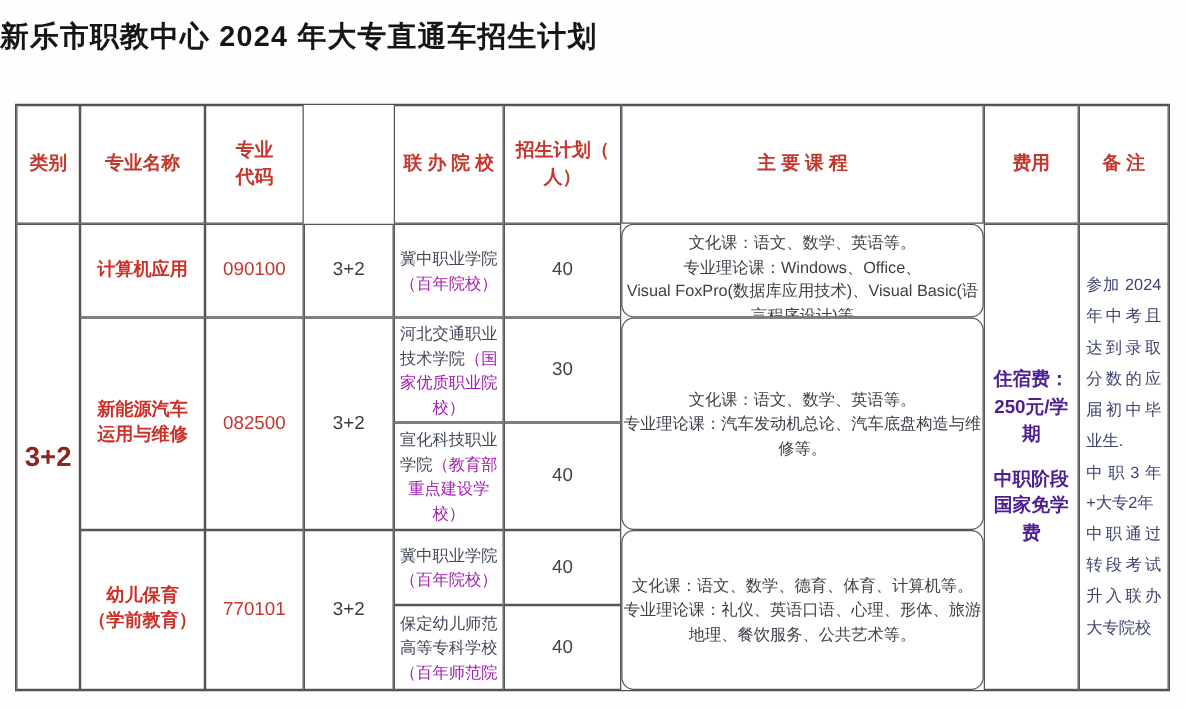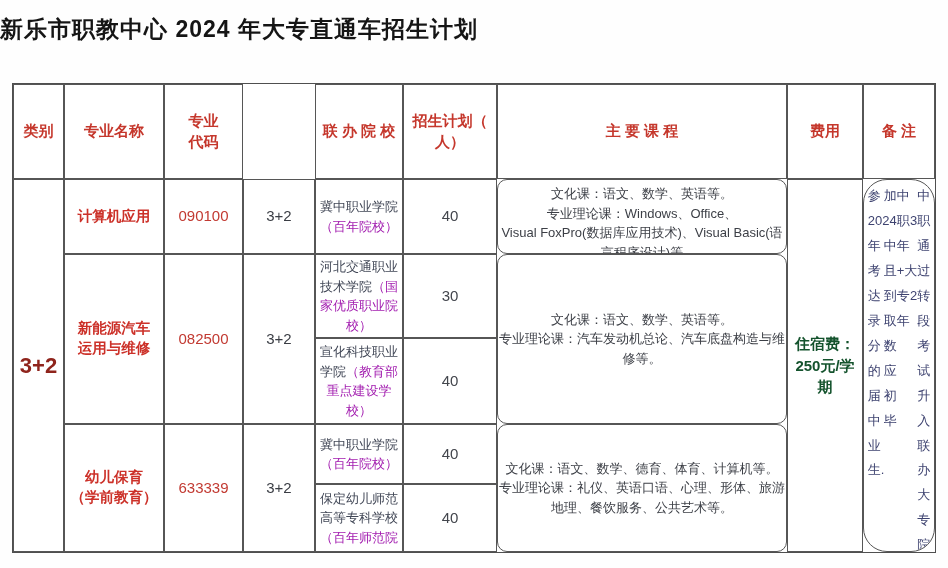--- a/index.html
+++ b/index.html
@@ -19,25 +19,25 @@
   .cat { color:#8f241c; font-weight:700; font-size:22px; }
   .major { color:#cc3129; font-weight:700; font-size:14.5px; white-space:pre-line; }
   .code { color:#c23a32; font-size:15px; }
   .dur { color:#3a3d44; font-size:15px; }
   .sch { color:#414756; font-size:13px; line-height:1.5; }
   .sch .paren { color:#a21caf; }
   .quota { color:#43464d; font-size:15px; }
   .crs { color:#3c3f46; font-size:13px; white-space:pre; line-height:1.5;
     flex-direction:column; justify-content:flex-start; padding-top:4px;border-radius:10px; }
   .crs.vcenter { justify-content:center; padding-top:2px; }
-  .fee { color:#14532d; font-weight:700; font-size:15px; white-space:pre-line;
+  .fee { color:#4c1d95; font-weight:700; font-size:15px; white-space:pre-line;
     flex-direction:column; line-height:1.45; }
   .fee .block2 { margin-top:14px; }
-  .notes { color:#3e4370; font-size:13px; justify-content:center;
-    align-items:flex-start; text-align:justify; padding:4px 5px;border-radius:24px; }
+  .notes { color:#3e4370; font-size:13px; flex-direction:column; justify-content:center;
+    align-items:flex-start; text-align:justify; padding:4px 5px; }
   .notes p { width:100%; line-height:1.92; text-align:justify; text-align-last:left; }
 </style>
 </head>
 <body>
 
 <div class="page">
   <div class="title">新乐市职教中心 2024 年大专直通车招生计划</div>
 
   <div class="tbl">
 
@@ -77,38 +77,41 @@
     <div class="cell sch" style="grid-area:4/5/5/6">
         <span><span>宣化科技职业学院</span><span class="paren">（教育部重点建设学校）</span></span>
       </div>
     <div class="cell quota" style="grid-area:4/6/5/7">40</div>
     <div class="cell crs vcenter" style="grid-area:3/7/5/8">文化课：语文、数学、英语等。
 专业理论课：汽车发动机总论、汽车底盘构造与维
 修等。</div>
 
     <div class="cell major" style="grid-area:5/2/7/3">幼儿保育
 （学前教育）</div>
-    <div class="cell code" style="grid-area:5/3/7/4">633339</div>
+    <div class="cell code" style="grid-area:5/3/7/4">770101</div>
     <div class="cell dur" style="grid-area:5/4/7/5">3+2</div>
     <div class="cell sch" style="grid-area:5/5/6/6">
         <span><span>冀中职业学院</span><span class="paren">（百年院校）</span></span>
       </div>
     <div class="cell quota" style="grid-area:5/6/6/7">40</div>
     <div class="cell sch" style="grid-area:6/5/7/6">
         <span><span>保定幼儿师范高等专科学校</span><span class="paren">（百年师范院</span></span>
       </div>
     <div class="cell quota" style="grid-area:6/6/7/7">40</div>
     <div class="cell crs vcenter" style="grid-area:5/7/7/8">文化课：语文、数学、德育、体育、计算机等。
 专业理论课：礼仪、英语口语、心理、形体、旅游
 地理、餐饮服务、公共艺术等。</div>
 
     <div class="cell fee" style="grid-area:2/8/7/9">
       <div>住宿费：
 250元/学
 期</div>
+      <div class="block2">中职阶段
+国家免学
+费</div>
     </div>
 
     <div class="cell notes" style="grid-area:2/9/7/10">
       <p>参加 2024 年中考且达到录取分数的应届初中毕业生.</p>
       <p>中职3年+大专2年</p>
       <p>中职通过转段考试升入联办大专院校</p>
     </div>
   </div>
 </div>
 

